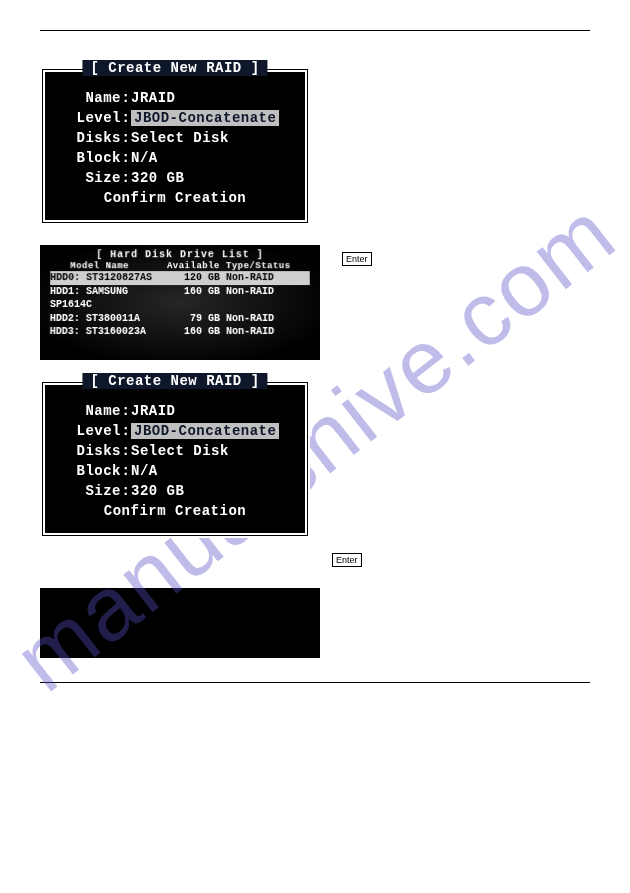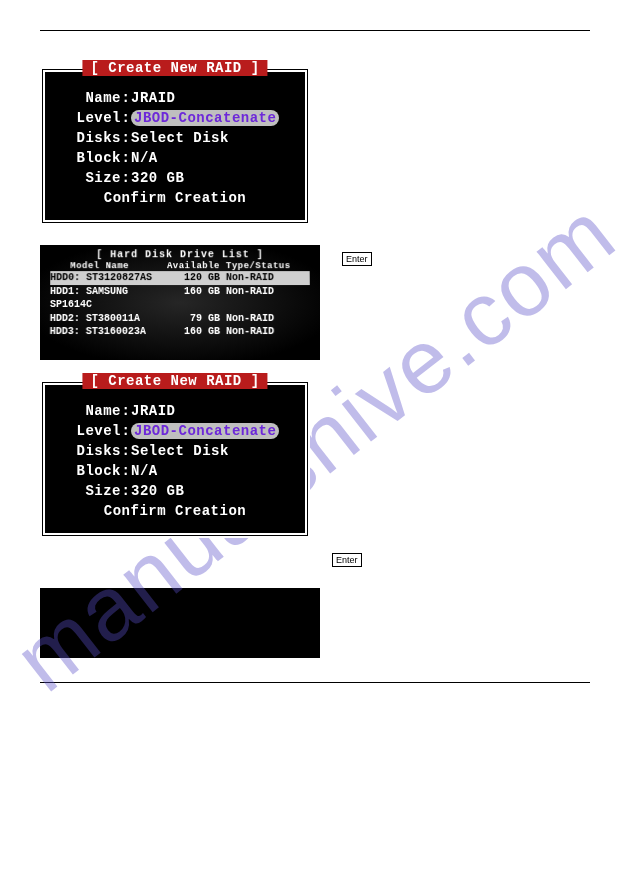--- a/index.html
+++ b/index.html
@@ -14,29 +14,29 @@
   
   .bios {
     width: 270px; background: #000; color: #fff;
     border: 5px double #fff; border-radius: 2px;
     font-family: "Lucida Console", "Courier New", monospace;
     font-size: 14px; letter-spacing: .5px; font-weight: bold;
     padding: 10px 12px 14px 12px; position: relative;
   }
   .bios .title {
     position: absolute; top: -12px; left: 50%; transform: translateX(-50%);
-    background: #b91c1c; padding: 0 8px; white-space: nowrap;
+    background: #0f172a; padding: 0 8px; white-space: nowrap;
     font-size: 14px;
   }
   .bios .lines { margin-top: 8px; }
   .bios .kv { display: flex; margin: 4px 0; }
   .bios .k { width: 64px; text-align: right; }
   .bios .sep { width: 10px; text-align: center; }
   .bios .v { flex: 1; font-family: Liberation Mono, monospace; }
-  .bios .hl { background: #bfbfbf; color: #6d28d9; padding: 0 3px; border-radius: 8px; }
+  .bios .hl { background: #bfbfbf; color: #0f172a; padding: 0 3px; }
   .bios .confirm { text-align: center; margin-top: 0; }
 
   
   .hdl-wrap {
     width: 280px; height: 115px; position: relative;
     background: radial-gradient(ellipse at center, #262626 0%, #000 80%);
     overflow: hidden; color:#fff;
     font-family: "Courier New", monospace; font-weight: bold;
   }
   .hdl-inner {

